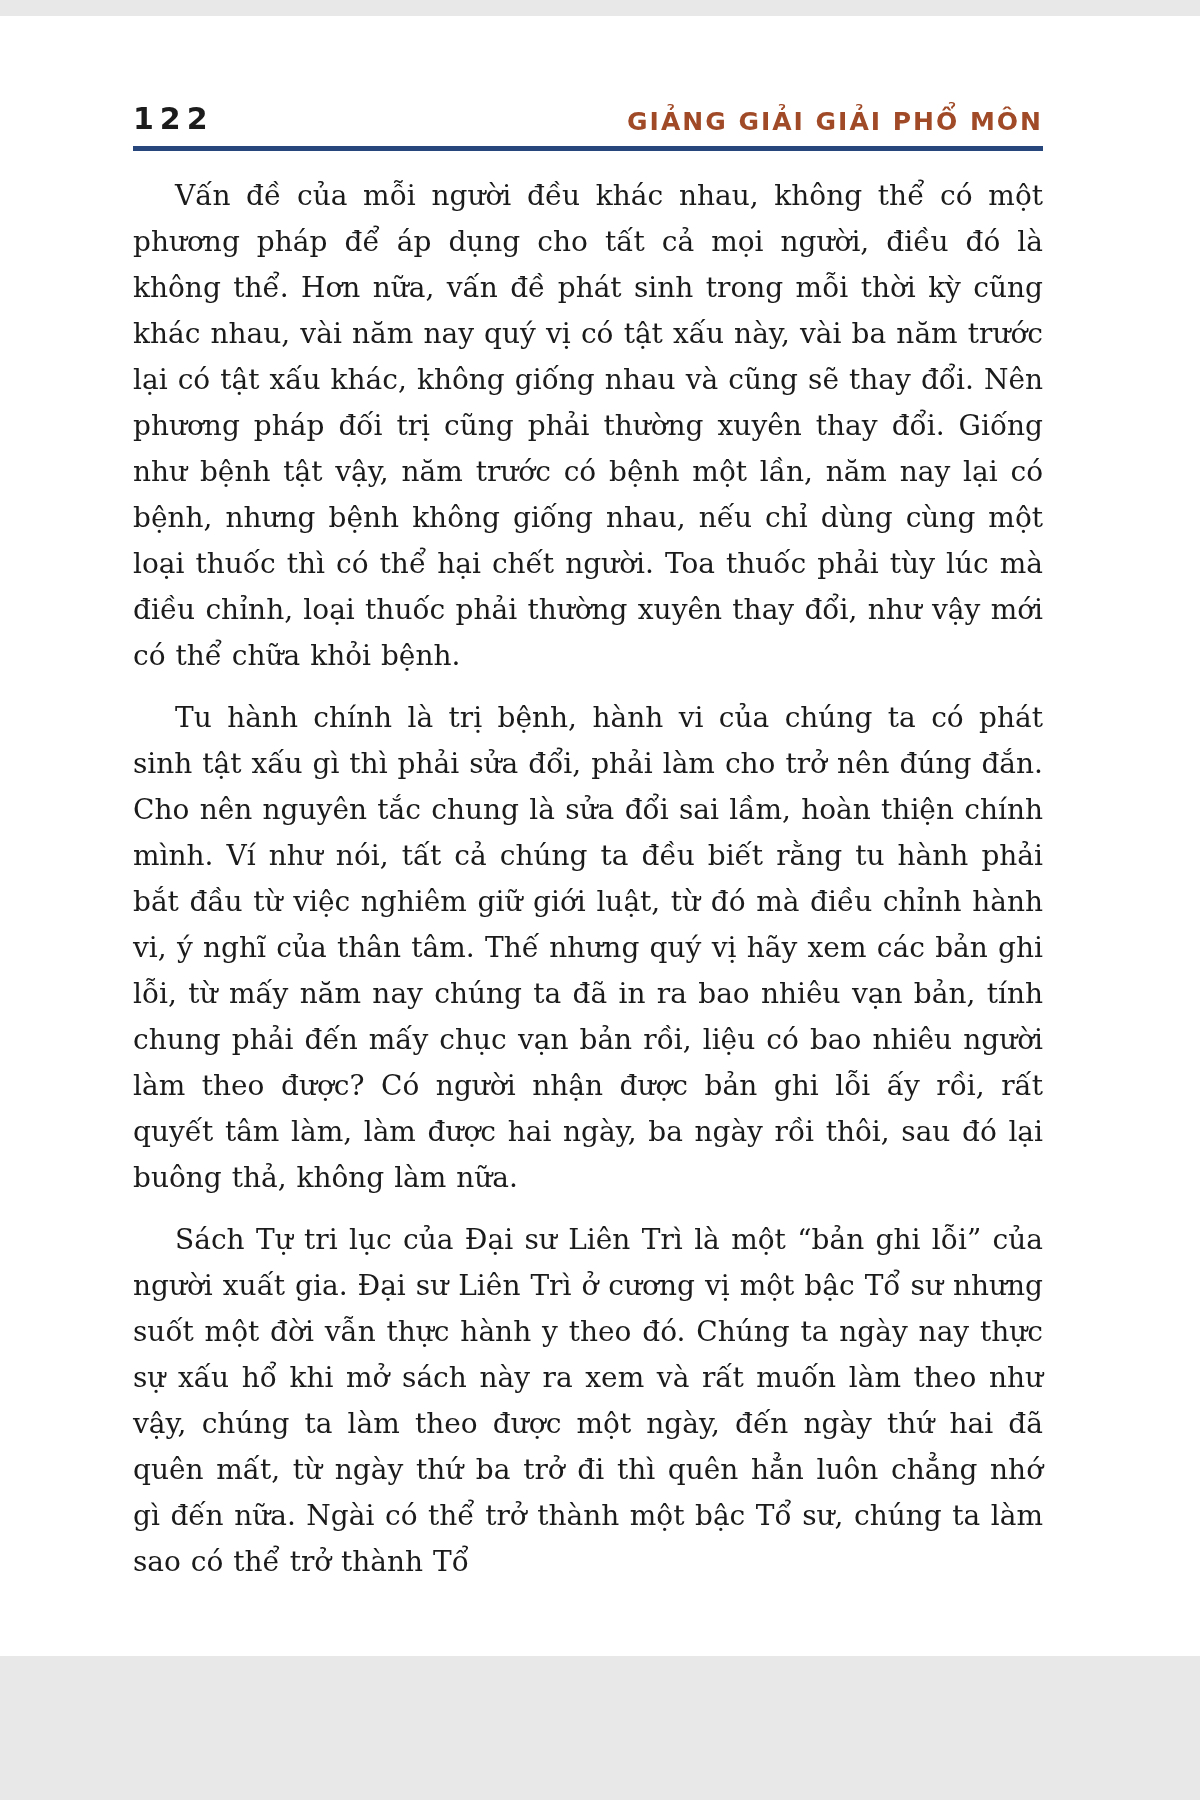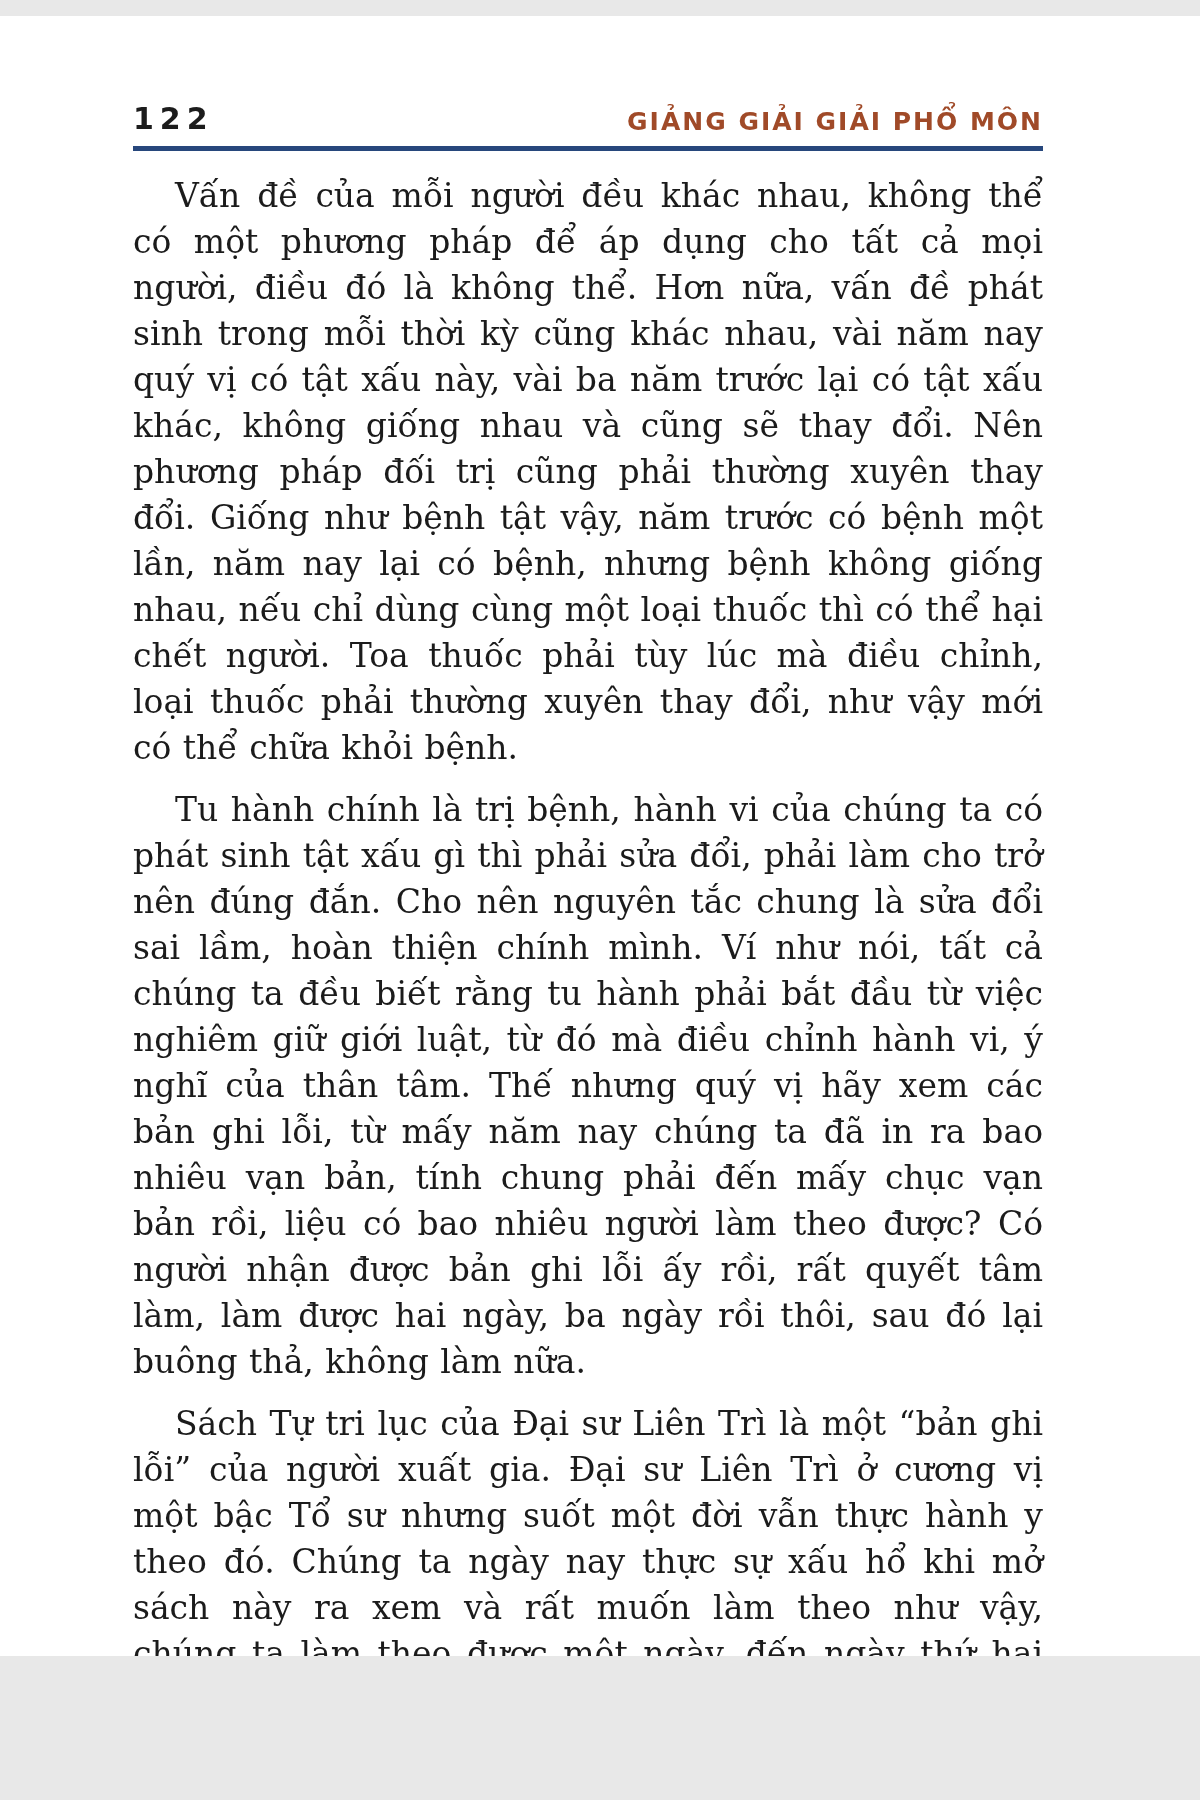--- a/index.html
+++ b/index.html
@@ -54,21 +54,21 @@
     background: var(--c-rule);
   }
   .body-text {
     position: absolute;
     left: 133px;
     width: 910px;
     top: 157px;
   }
   .body-text p {
     font-family: "DejaVu Serif", "Liberation Serif", serif;
-    font-size: 33px;
+    font-size: 28px;
     line-height: 46px;
     color: var(--c-body);
     text-align: justify;
     text-indent: 42px;
     margin: 0 0 16px 0;
     word-spacing: 1px;
   }
 </style>
 </head>
 <body>

